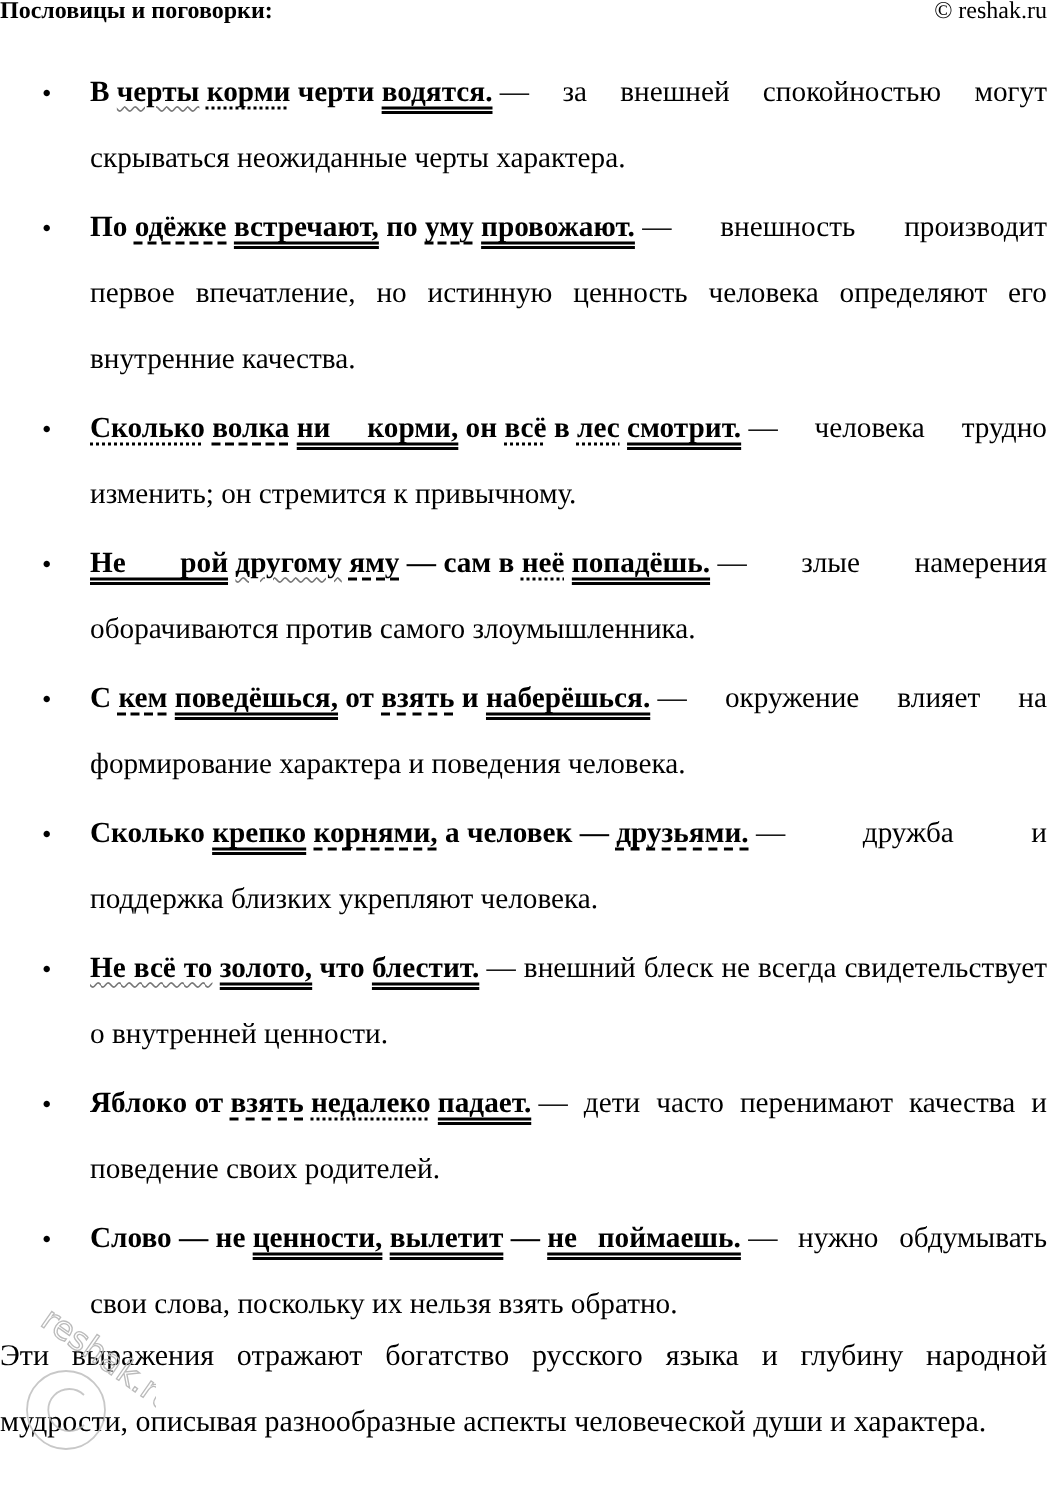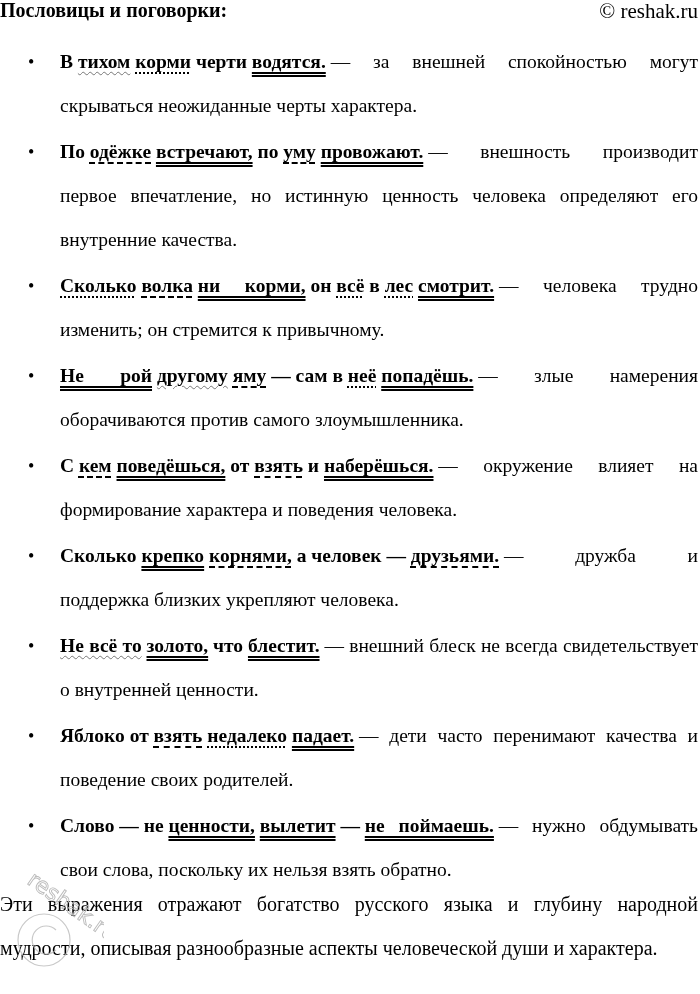--- a/index.html
+++ b/index.html
@@ -1,19 +1,19 @@
 <!DOCTYPE html>
 <html><head>
 <meta charset="utf-8">
 <style>
   html,body{margin:0;padding:0;background:#ffffff;}
   body{width:700px;height:994px;overflow:hidden;position:relative;font-family:"Liberation Serif","DejaVu Serif",serif;color:#000;}
   .header{position:absolute;top:0;left:0;right:0;height:30px;}
-  .title{position:absolute;left:0;top:-1px;font-weight:bold;font-size:20px;}
-  .copyright{position:absolute;right:2px;top:-1px;font-size:21px;}
+  .title{position:absolute;left:0;top:-1px;font-weight:bold;font-size:16px;}
+  .copyright{position:absolute;right:2px;top:-1px;font-size:16px;}
   .list{position:absolute;left:0;top:40px;width:700px;margin:0;padding:0;list-style:none;}
   .item{position:relative;padding-left:60px;padding-right:2px;font-size:19.5px;line-height:44px;text-align:justify;margin-bottom:2px;}
   .bullet{position:absolute;left:28px;top:0;font-size:18px;}
   .proverb{font-weight:bold;}
   .tok{margin-right:0.25em;}
   .tok.s{text-decoration-thickness:1.5px;text-underline-offset:4px;}
   .tok.p{text-decoration:underline double;text-decoration-thickness:1.5px;text-underline-offset:4px;margin-top:12px;}
   .tok.o{text-decoration:underline dashed;text-decoration-thickness:1.5px;text-underline-offset:4px;}
   .tok.a{text-decoration:underline wavy #777;text-decoration-thickness:1px;text-underline-offset:3px;}
   .tok.c{text-decoration:underline dotted;text-decoration-thickness:1.5px;text-underline-offset:4px;}
@@ -23,21 +23,21 @@
 </style>
 </head>
 <body>
 
 <div class="header">
   <div class="title">Пословицы и поговорки:</div>
   <div class="copyright">© reshak.ru</div>
 </div>
 
 <ul class="list">
-    <li class="item"><span class="bullet">•</span><span class="proverb"><span class="tok n">В</span><span class="tok a">тихом</span><span class="tok c">корми</span><span class="tok s">черти</span><span class="tok p">водятся.</span></span><span class="expl">— за внешней спокойностью могут скрываться неожиданные черты характера.</span></li>
+    <li class="item"><span class="bullet">•</span><span class="proverb"><span class="tok n">В</span><span class="tok a">черты</span><span class="tok c">корми</span><span class="tok s">черти</span><span class="tok p">водятся.</span></span><span class="expl">— за внешней спокойностью могут скрываться неожиданные черты характера.</span></li>
     <li class="item"><span class="bullet">•</span><span class="proverb"><span class="tok n">По</span><span class="tok o">одёжке</span><span class="tok p">встречают,</span><span class="tok n">по</span><span class="tok o">уму</span><span class="tok p">провожают.</span></span><span class="expl">— внешность производит первое впечатление, но истинную ценность человека определяют его внутренние качества.</span></li>
     <li class="item"><span class="bullet">•</span><span class="proverb"><span class="tok c">Сколько</span><span class="tok o">волка</span><span class="tok p">ни корми,</span><span class="tok s">он</span><span class="tok c">всё</span><span class="tok n">в</span><span class="tok c">лес</span><span class="tok p">смотрит.</span></span><span class="expl">— человека трудно изменить; он стремится к привычному.</span></li>
     <li class="item"><span class="bullet">•</span><span class="proverb"><span class="tok p">Не рой</span><span class="tok a">другому</span><span class="tok o">яму</span><span class="tok n">—</span><span class="tok s">сам</span><span class="tok n">в</span><span class="tok c">неё</span><span class="tok p">попадёшь.</span></span><span class="expl">— злые намерения оборачиваются против самого злоумышленника.</span></li>
     <li class="item"><span class="bullet">•</span><span class="proverb"><span class="tok n">С</span><span class="tok o">кем</span><span class="tok p">поведёшься,</span><span class="tok n">от</span><span class="tok o">взять</span><span class="tok n">и</span><span class="tok p">наберёшься.</span></span><span class="expl">— окружение влияет на формирование характера и поведения человека.</span></li>
     <li class="item"><span class="bullet">•</span><span class="proverb"><span class="tok s">Сколько</span><span class="tok p">крепко</span><span class="tok o">корнями,</span><span class="tok n">а</span><span class="tok s">человек</span><span class="tok n">—</span><span class="tok o">друзьями.</span></span><span class="expl">— дружба и поддержка близких укрепляют человека.</span></li>
     <li class="item"><span class="bullet">•</span><span class="proverb"><span class="tok a">Не всё то</span><span class="tok p">золото,</span><span class="tok s">что</span><span class="tok p">блестит.</span></span><span class="expl">— внешний блеск не всегда свидетельствует о внутренней ценности.</span></li>
     <li class="item"><span class="bullet">•</span><span class="proverb"><span class="tok s">Яблоко</span><span class="tok n">от</span><span class="tok o">взять</span><span class="tok c">недалеко</span><span class="tok p">падает.</span></span><span class="expl">— дети часто перенимают качества и поведение своих родителей.</span></li>
     <li class="item"><span class="bullet">•</span><span class="proverb"><span class="tok s">Слово</span><span class="tok n">—</span><span class="tok n">не</span><span class="tok p">ценности,</span><span class="tok p">вылетит</span><span class="tok n">—</span><span class="tok p">не поймаешь.</span></span><span class="expl">— нужно обдумывать свои слова, поскольку их нельзя взять обратно.</span></li>
   </ul>
 

